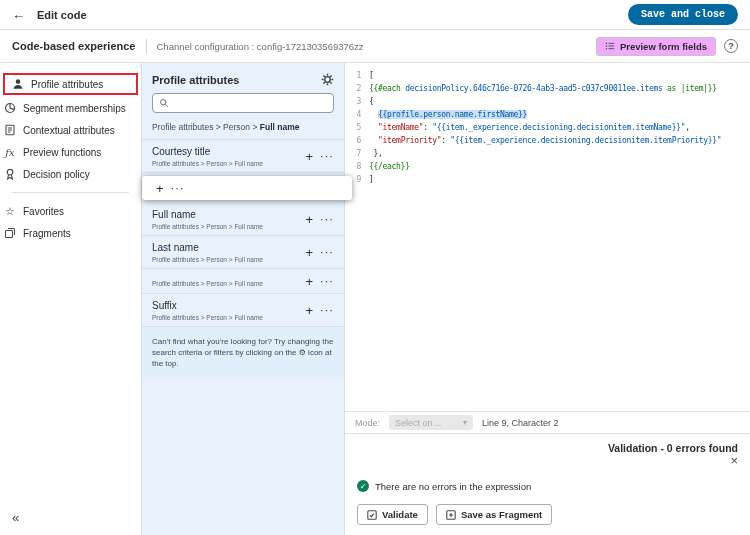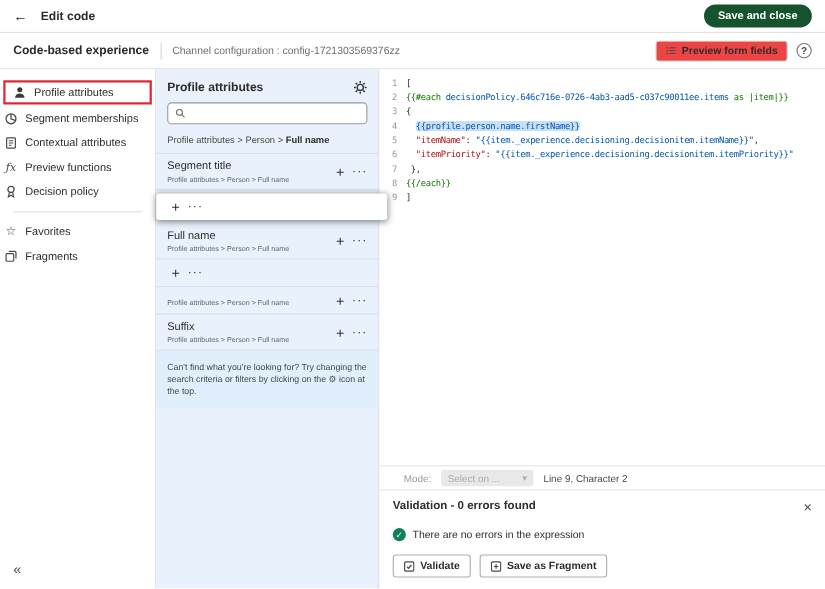--- a/index.html
+++ b/index.html
@@ -4,29 +4,29 @@
 <style>
   * { margin:0; padding:0; box-sizing:border-box; }
   html,body { width:750px; height:535px; overflow:hidden; }
   body { font-family:"Liberation Sans","DejaVu Sans",sans-serif; background:#fff; color:#2c2c2c; }
   .app { display:flex; flex-direction:column; height:100%; }
 
   
   .topbar { height:30px; flex:none; display:flex; align-items:center; padding:0 12px; border-bottom:1px solid #e1e1e1; background:#fff; }
   .back { font-size:13px; color:#2c2c2c; margin-right:12px; cursor:pointer; }
   .topbar-title { font-size:11px; font-weight:700; }
-  .save-btn { margin-left:auto; background:#14532d; color:#fff; border:none; border-radius:13px; font-size:10px; font-weight:700; padding:5px 13px; cursor:pointer; font-family:Liberation Sans, sans-serif; }
+  .save-btn { margin-left:auto; background:#0369a1; color:#fff; border:none; border-radius:13px; font-size:10px; font-weight:700; padding:5px 13px; cursor:pointer; font-family:Liberation Mono, monospace; }
 
   
   .subbar { height:33px; flex:none; display:flex; align-items:center; padding:0 12px; border-bottom:1px solid #e1e1e1; background:#fff; }
   .subbar-title { font-size:11px; font-weight:700; }
   .vdiv { width:1px; height:15px; background:#d5d5d5; margin:0 10px; }
   .subbar-config { font-size:9.5px; color:#6e6e6e; }
   .subbar-right { margin-left:auto; display:flex; align-items:center; gap:8px; }
-  .preview-btn { display:inline-flex; align-items:center; gap:5px; border:1px solid #c4c4c4; background:#ef4444; border-radius:3px; padding:3px 8px; font-size:9.5px; font-weight:600; color:#2c2c2c; cursor:pointer; font-family:inherit; }
+  .preview-btn { display:inline-flex; align-items:center; gap:5px; border:1px solid #c4c4c4; background:#f0abfc; border-radius:3px; padding:3px 8px; font-size:9.5px; font-weight:600; color:#2c2c2c; cursor:pointer; font-family:inherit; }
   .help-circle { width:14px; height:14px; border:1px solid #747474; border-radius:50%; font-size:9px; font-weight:700; color:#4b4b4b; display:flex; align-items:center; justify-content:center; cursor:pointer; }
 
   .main { flex:1; display:flex; min-height:0; }
 
   
   .sidebar { flex:0 0 142px; border-right:1px solid #e1e1e1; display:flex; flex-direction:column; padding-top:10px; background:#fff; }
   .nav-item { display:flex; align-items:center; gap:7px; padding:5px 4px; font-size:10px; color:#2c2c2c; cursor:pointer; white-space:nowrap; }
   .nav-item.outlined { border:2px solid #e0242f; margin:0 3px 2px 3px; padding:3px 7px; }
   .nav-icon { width:12px; height:12px; flex:none; display:inline-flex; align-items:center; justify-content:center; }
   .nav-icon svg { width:12px; height:12px; }
@@ -62,28 +62,28 @@
   .code-line { display:flex; line-height:13px; }
   .ln { flex:none; width:24px; text-align:right; padding-right:8px; color:#9b9b9b; }
   .lc { white-space:pre; }
   .tok-plain { color:#2c2c2c; }
   .tok-kw { color:#117700; }
   .tok-var { color:#0055aa;text-align:center; }
   .tok-varhl { color:#0055aa; background:#c7e0f8; border-radius:2px; }
   .tok-prop { color:#aa1111; }
   .tok-str { color:#0055aa; }
 
-  .mode-bar { flex:none; height:22px; border-top:1px solid #e4e4e4; display:flex; align-items:center; gap:9px; padding:0 22px; font-size:9px; }
+  .mode-bar { flex:none; height:22px; border-top:1px solid #e4e4e4; display:flex; align-items:center; gap:9px; padding:0 10px; font-size:9px; }
   .mode-label { color:#9a9a9a; }
   .mode-select { display:inline-flex; align-items:center; justify-content:space-between; min-width:84px; background:#e8e8e8; color:#ababab; border-radius:3px; padding:2.5px 6px; cursor:default; }
   .mode-select .chev { font-size:8px; margin-left:8px; }
   .cursor-pos { color:#4b4b4b; }
 
   .validation { flex:none; border-top:1px solid #e4e4e4; }
-  .val-head { display:flex; align-items:flex-start; padding:8px 12px 6px; }
+  .val-head { display:flex; align-items:flex-end; padding:8px 12px 6px;flex-direction:column; }
   .val-title { font-size:10.5px; font-weight:700; }
   .val-close { margin-left:auto; font-size:13px; color:#4b4b4b; cursor:pointer; line-height:1; }
   .val-msg { display:flex; align-items:center; gap:6px; padding:7px 12px; font-size:9.5px; color:#2c2c2c; }
   .check-circle { width:12px; height:12px; border-radius:50%; background:#12805c; color:#fff; font-size:8px; display:flex; align-items:center; justify-content:center; flex:none; }
   .val-actions { display:flex; gap:8px; padding:5px 12px 10px;align-items:flex-end; }
   .action-btn { display:inline-flex; align-items:center; gap:5px; border:1px solid #adadad; background:#fff; border-radius:3px; padding:4px 9px; font-size:9.5px; font-weight:600; color:#2c2c2c; cursor:pointer; font-family:inherit; }
   .action-btn svg { width:10px; height:10px; }
 </style>
 </head>
 <body>
@@ -212,39 +212,43 @@
           </svg>
         <input class="search-input" aria-label="Search attributes" value="" style="">
       </div>
       <div class="breadcrumb">
         <span>Profile attributes &gt; Person &gt;</span>
         <b>Full name</b>
       </div>
       <div class="attr-list">
         <div class="attr-item">
           <div class="attr-item-main">
-            <div class="attr-item-title">Segment title</div>
+            <div class="attr-item-title">Courtesy title</div>
             <div class="attr-item-path">Profile attributes &gt; Person &gt; Full name</div>
           </div>
           <span class="plus">+</span>
           <span class="more">···</span>
         </div>
         <div class="attr-item selected">
           <span class="plus">+</span>
           <span class="more">···</span>
         </div>
         <div class="attr-item">
           <div class="attr-item-main">
             <div class="attr-item-title">Full name</div>
             <div class="attr-item-path">Profile attributes &gt; Person &gt; Full name</div>
           </div>
           <span class="plus">+</span>
           <span class="more">···</span>
         </div>
         <div class="attr-item">
+          <div class="attr-item-main">
+            <div class="attr-item-title">Last name</div>
+            <div class="attr-item-path">Profile attributes &gt; Person &gt; Full name</div>
+          </div>
           <span class="plus">+</span>
           <span class="more">···</span>
         </div>
         <div class="attr-item">
           <div class="attr-item-main">
             <div class="attr-item-path">Profile attributes &gt; Person &gt; Full name</div>
           </div>
           <span class="plus">+</span>
           <span class="more">···</span>
         </div>

